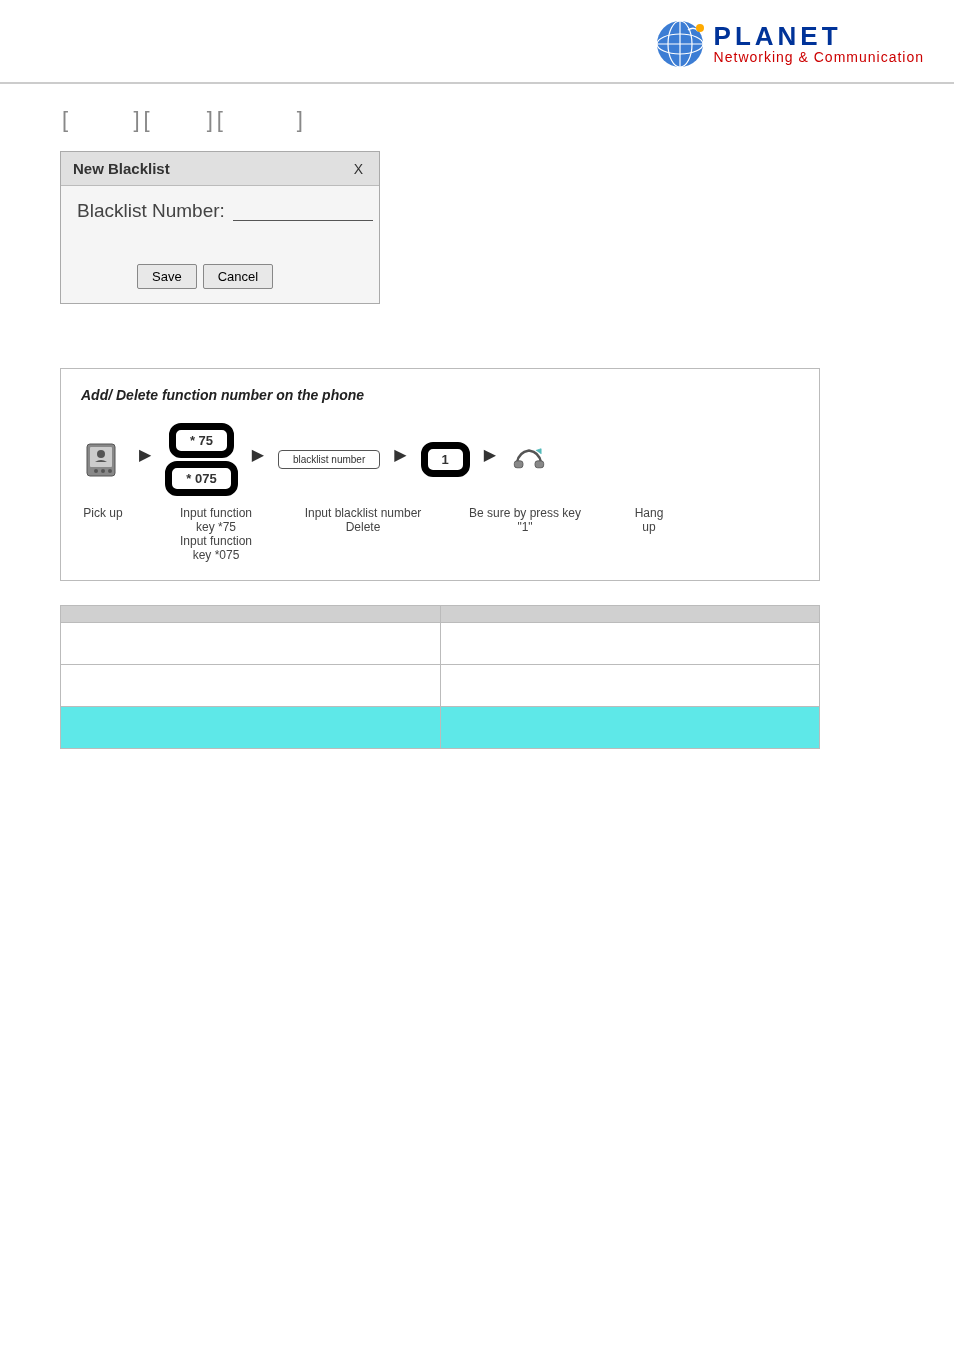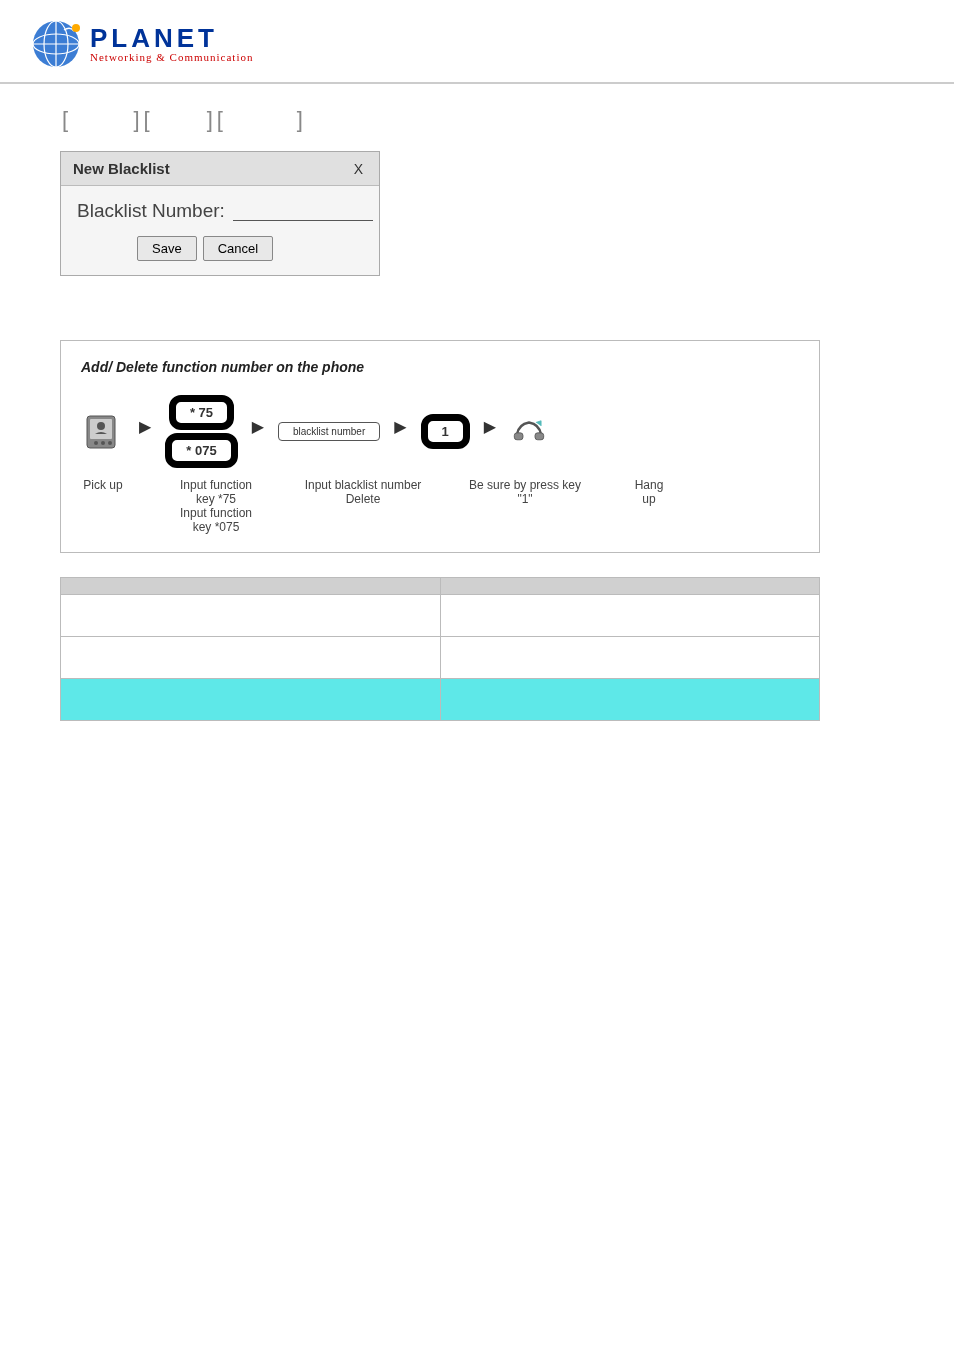--- a/index.html
+++ b/index.html
@@ -11,20 +11,21 @@
       color: #333;
       font-size: 14px;
     }
 
     
     .header {
       padding: 18px 30px 12px 30px;
       border-bottom: 2px solid #ccc;
       display: flex;
       align-items: center;
+      justify-content: flex-end;
     }
     .logo-container {
       display: flex;
       align-items: center;
       gap: 8px;
     }
     .logo-globe {
       width: 52px;
       height: 52px;
     }
@@ -33,24 +34,23 @@
       flex-direction: column;
     }
     .logo-planet {
       font-size: 26px;
       font-weight: bold;
       color: #003399;
       letter-spacing: 4px;
       line-height: 1;
     }
     .logo-tagline {
-      font-size: 11px;
+      font-size: 14px;
       color: #cc0000;
       letter-spacing: 1px;
-      font-family: Liberation Serif, serif;
     }
 
     
     .main-content {
       padding: 20px 60px;
     }
 
     
     .nav-bar {
       display: flex;
@@ -128,20 +128,21 @@
       gap: 6px;
       padding-left: 60px;
     }
     .btn {
       padding: 4px 14px;
       font-size: 13px;
       border: 1px solid #888;
       background: #e8e8e8;
       cursor: pointer;
       border-radius: 2px;
+      margin-top: 28px;
     }
 
     
     .instruction-box {
       border: 1px solid #bbb;
       background: #fff;
       padding: 18px 20px;
       margin-bottom: 24px;
       width: 760px;
     }

